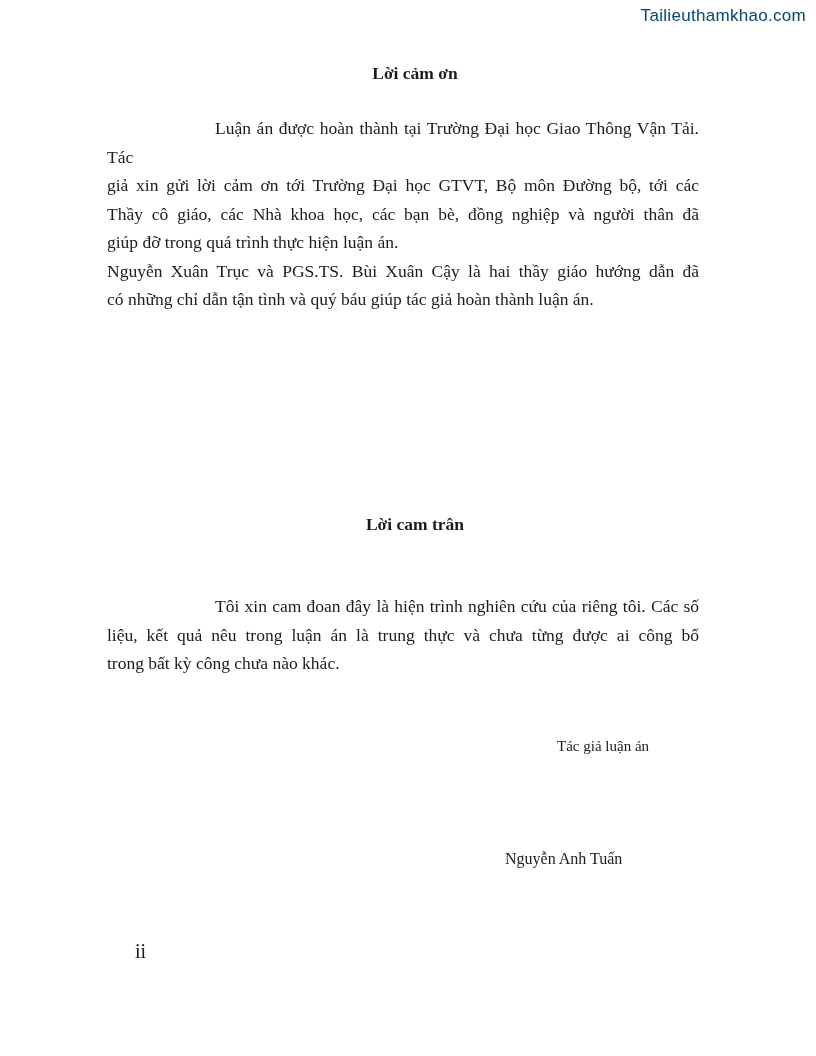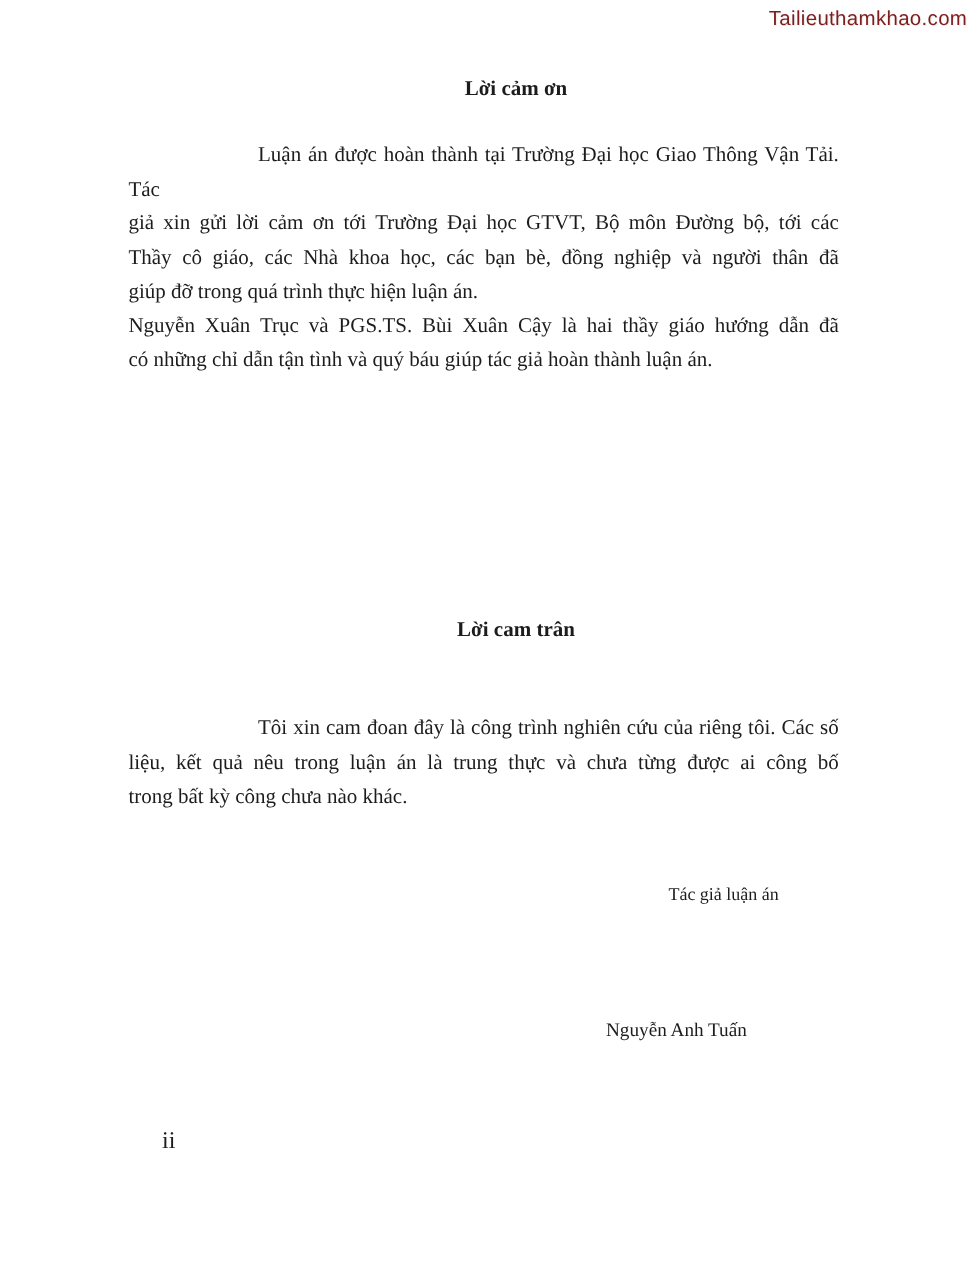--- a/index.html
+++ b/index.html
@@ -15,27 +15,27 @@
     overflow: hidden;
     font-family: "Liberation Serif", "DejaVu Serif", serif;
     color: #1c1c1c;
   }
   .watermark {
     position: absolute;
     top: 6px;
     right: 10px;
     font-family: "Liberation Sans", "DejaVu Sans", sans-serif;
     font-size: 17px;
-    color: #7f1d1d;
+    color: #0c4a6e;
     text-shadow: 1px 1px 0 #efefef;
     letter-spacing: 0.3px;
   }
   .doc-title {
     position: absolute;
-    left: 113px;
+    left: 98px;
     width: 592px;
     margin: 0;
     text-align: center;
     font-size: 17.5px;
     font-weight: bold;
     transform: translateX(21px);
   }
   .title-1 { top: 63px; }
   .title-2 { top: 514px; }
   .body-block {
@@ -95,21 +95,21 @@
     <div class="jline">giả xin gửi lời cảm ơn tới Trường Đại học GTVT, Bộ môn Đường bộ, tới các</div>
     <div class="jline">Thầy cô giáo, các Nhà khoa học, các bạn bè, đồng nghiệp và người thân đã</div>
     <div class="jlast">giúp đỡ trong quá trình thực hiện luận án.</div>
     <div class="jline">Nguyễn Xuân Trục và PGS.TS. Bùi Xuân Cậy là hai thầy giáo hướng dẫn đã</div>
     <div class="jlast">có những chỉ dẫn tận tình và quý báu giúp tác giả hoàn thành luận án.</div>
   </div>
 
   <h1 class="doc-title title-2">Lời cam trân</h1>
 
   <div class="body-block body-2">
-    <div class="jline indent">Tôi xin cam đoan đây là công trình nghiên cứu của riêng tôi. Các số</div>
+    <div class="jline indent">Tôi xin cam đoan đây là hiện trình nghiên cứu của riêng tôi. Các số</div>
     <div class="jline">liệu, kết quả nêu trong luận án là trung thực và chưa từng được ai công bố</div>
     <div class="jlast">trong bất kỳ công chưa nào khác.</div>
   </div>
 
   <div class="sig-role">Tác giả luận án</div>
 
   <div class="sig-name">Nguyễn Anh Tuấn</div>
 
   <div class="page-number">ii</div>
 

